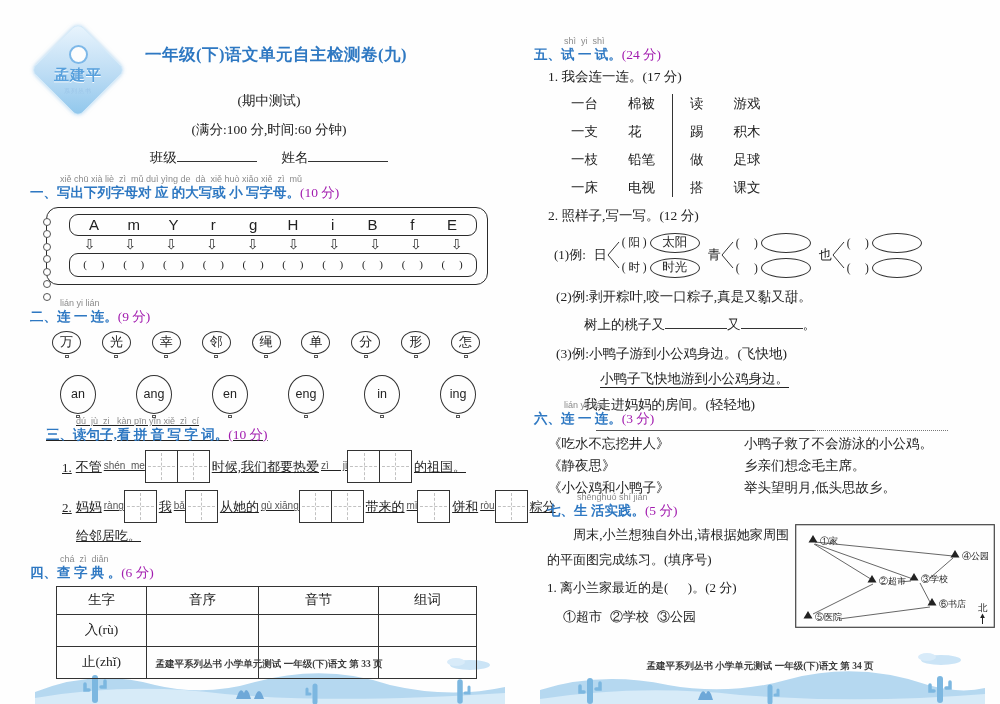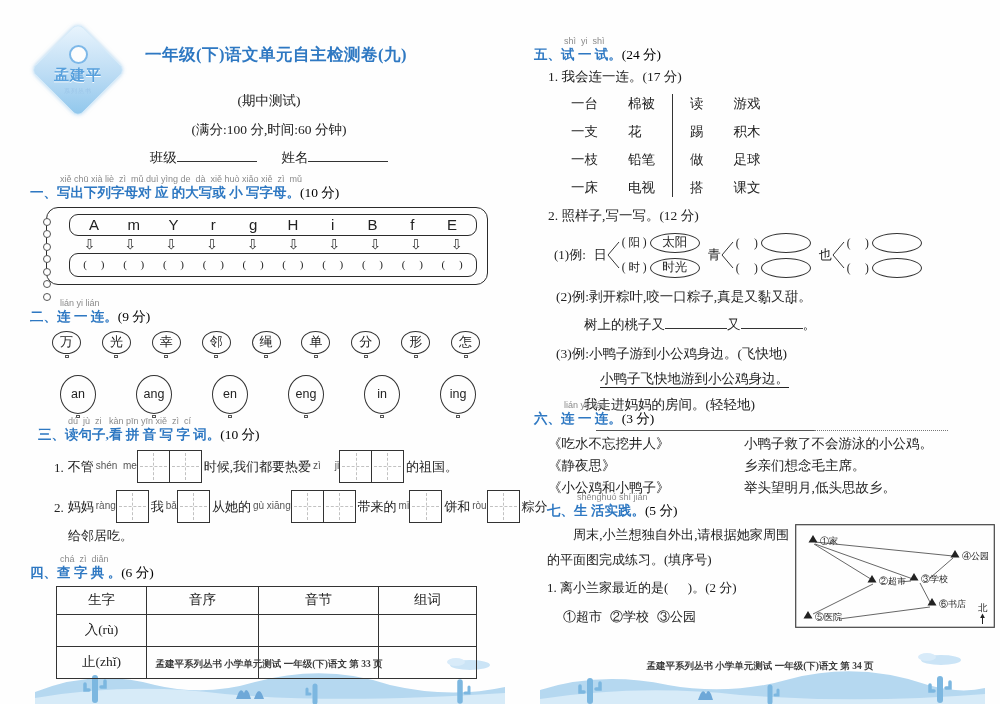--- a/index.html
+++ b/index.html
@@ -19,21 +19,21 @@
   .logo-emblem{width:15px;height:15px;border-radius:50%;background:#fdfdfd;border:2px solid #7db8e8;}
   .logo-text{color:#58a0dc;font-weight:bold;font-size:15px;letter-spacing:1px;text-shadow:0 1px 0 #fff;}
   .logo-sub{color:#9cc6e8;font-size:6px;letter-spacing:1px;}
   .ptitle{position:absolute;left:88px;top:18px;width:316px;text-align:center;
     color:#2e78c2;font-weight:bold;font-size:16.5px;letter-spacing:.5px;}
   .center-line{position:absolute;left:0;width:100%;text-align:center;font-size:13.5px;}
   .blank{display:inline-block;border-bottom:1px solid #333;height:13px;vertical-align:baseline;}
   
   .sec-py{font-family:"Liberation Sans",sans-serif;font-size:9px;color:#8b8b8b;margin-left:30px;line-height:1.2;white-space:pre;}
   .sec-t{font-size:13.5px;font-weight:bold;color:#2e78c2;line-height:1.25;}
-  .sec-t .score{color:#000000;font-weight:normal;margin-top:48px;}
+  .sec-t .score{color:#a21caf;font-weight:normal;margin-top:48px;}
   .pre{white-space:pre;}
   
   .lpanel{border:1.6px solid #2b2b2b;border-radius:12px;margin-left:16px;margin-top:5px;width:442px;
     box-sizing:border-box;padding:6px 10px 7px 22px;position:relative;}
   .spiral{position:absolute;left:-4px;top:10px;display:flex;flex-direction:column;gap:4.5px;}
   .spiral i{display:block;width:6px;height:6px;border:1.2px solid #555;border-radius:50%;background:#fff;}
   .lrow{display:grid;grid-template-columns:repeat(10,1fr);justify-items:center;align-items:center;}
   .lbox{border:1.3px solid #2b2b2b;border-radius:9px;padding:1px 4px 2px;}
   .letters{font-family:"Liberation Sans",sans-serif;font-size:15px;color:#222;}
   .arrows{margin:1px 0;font-family:"DejaVu Sans",sans-serif;font-size:14px;color:#333;line-height:1.1;}
@@ -212,21 +212,21 @@
           </span>
         <span class="balloon">
             <span class="b-circle">in</span>
           </span>
         <span class="balloon">
             <span class="b-circle">ing</span>
           </span>
       </div>
     </div>
 
-    <div class="abs" style="top:390px;left:8px;width:100%;">
+    <div class="abs" style="top:390px;left:16px;width:100%;text-decoration:underline;">
       <div class="sec-py">dú  jù  zi   kàn pīn yīn xiě  zì  cí</div>
       <div class="sec-t"><span>三、读句子,看 拼 音 写 字 词。</span><span class="score">(10 分)</span></div>
       <div class="fillline" style="margin:6px 0 0 14px;">
         <span class="txt">1.</span>
         <span class="txt">不管</span>
         <span class="wgroup">
             <span class="wpy">shén  me</span>
             <span class="wrow">
               <span class="tzg"></span>
               <span class="tzg"></span>

